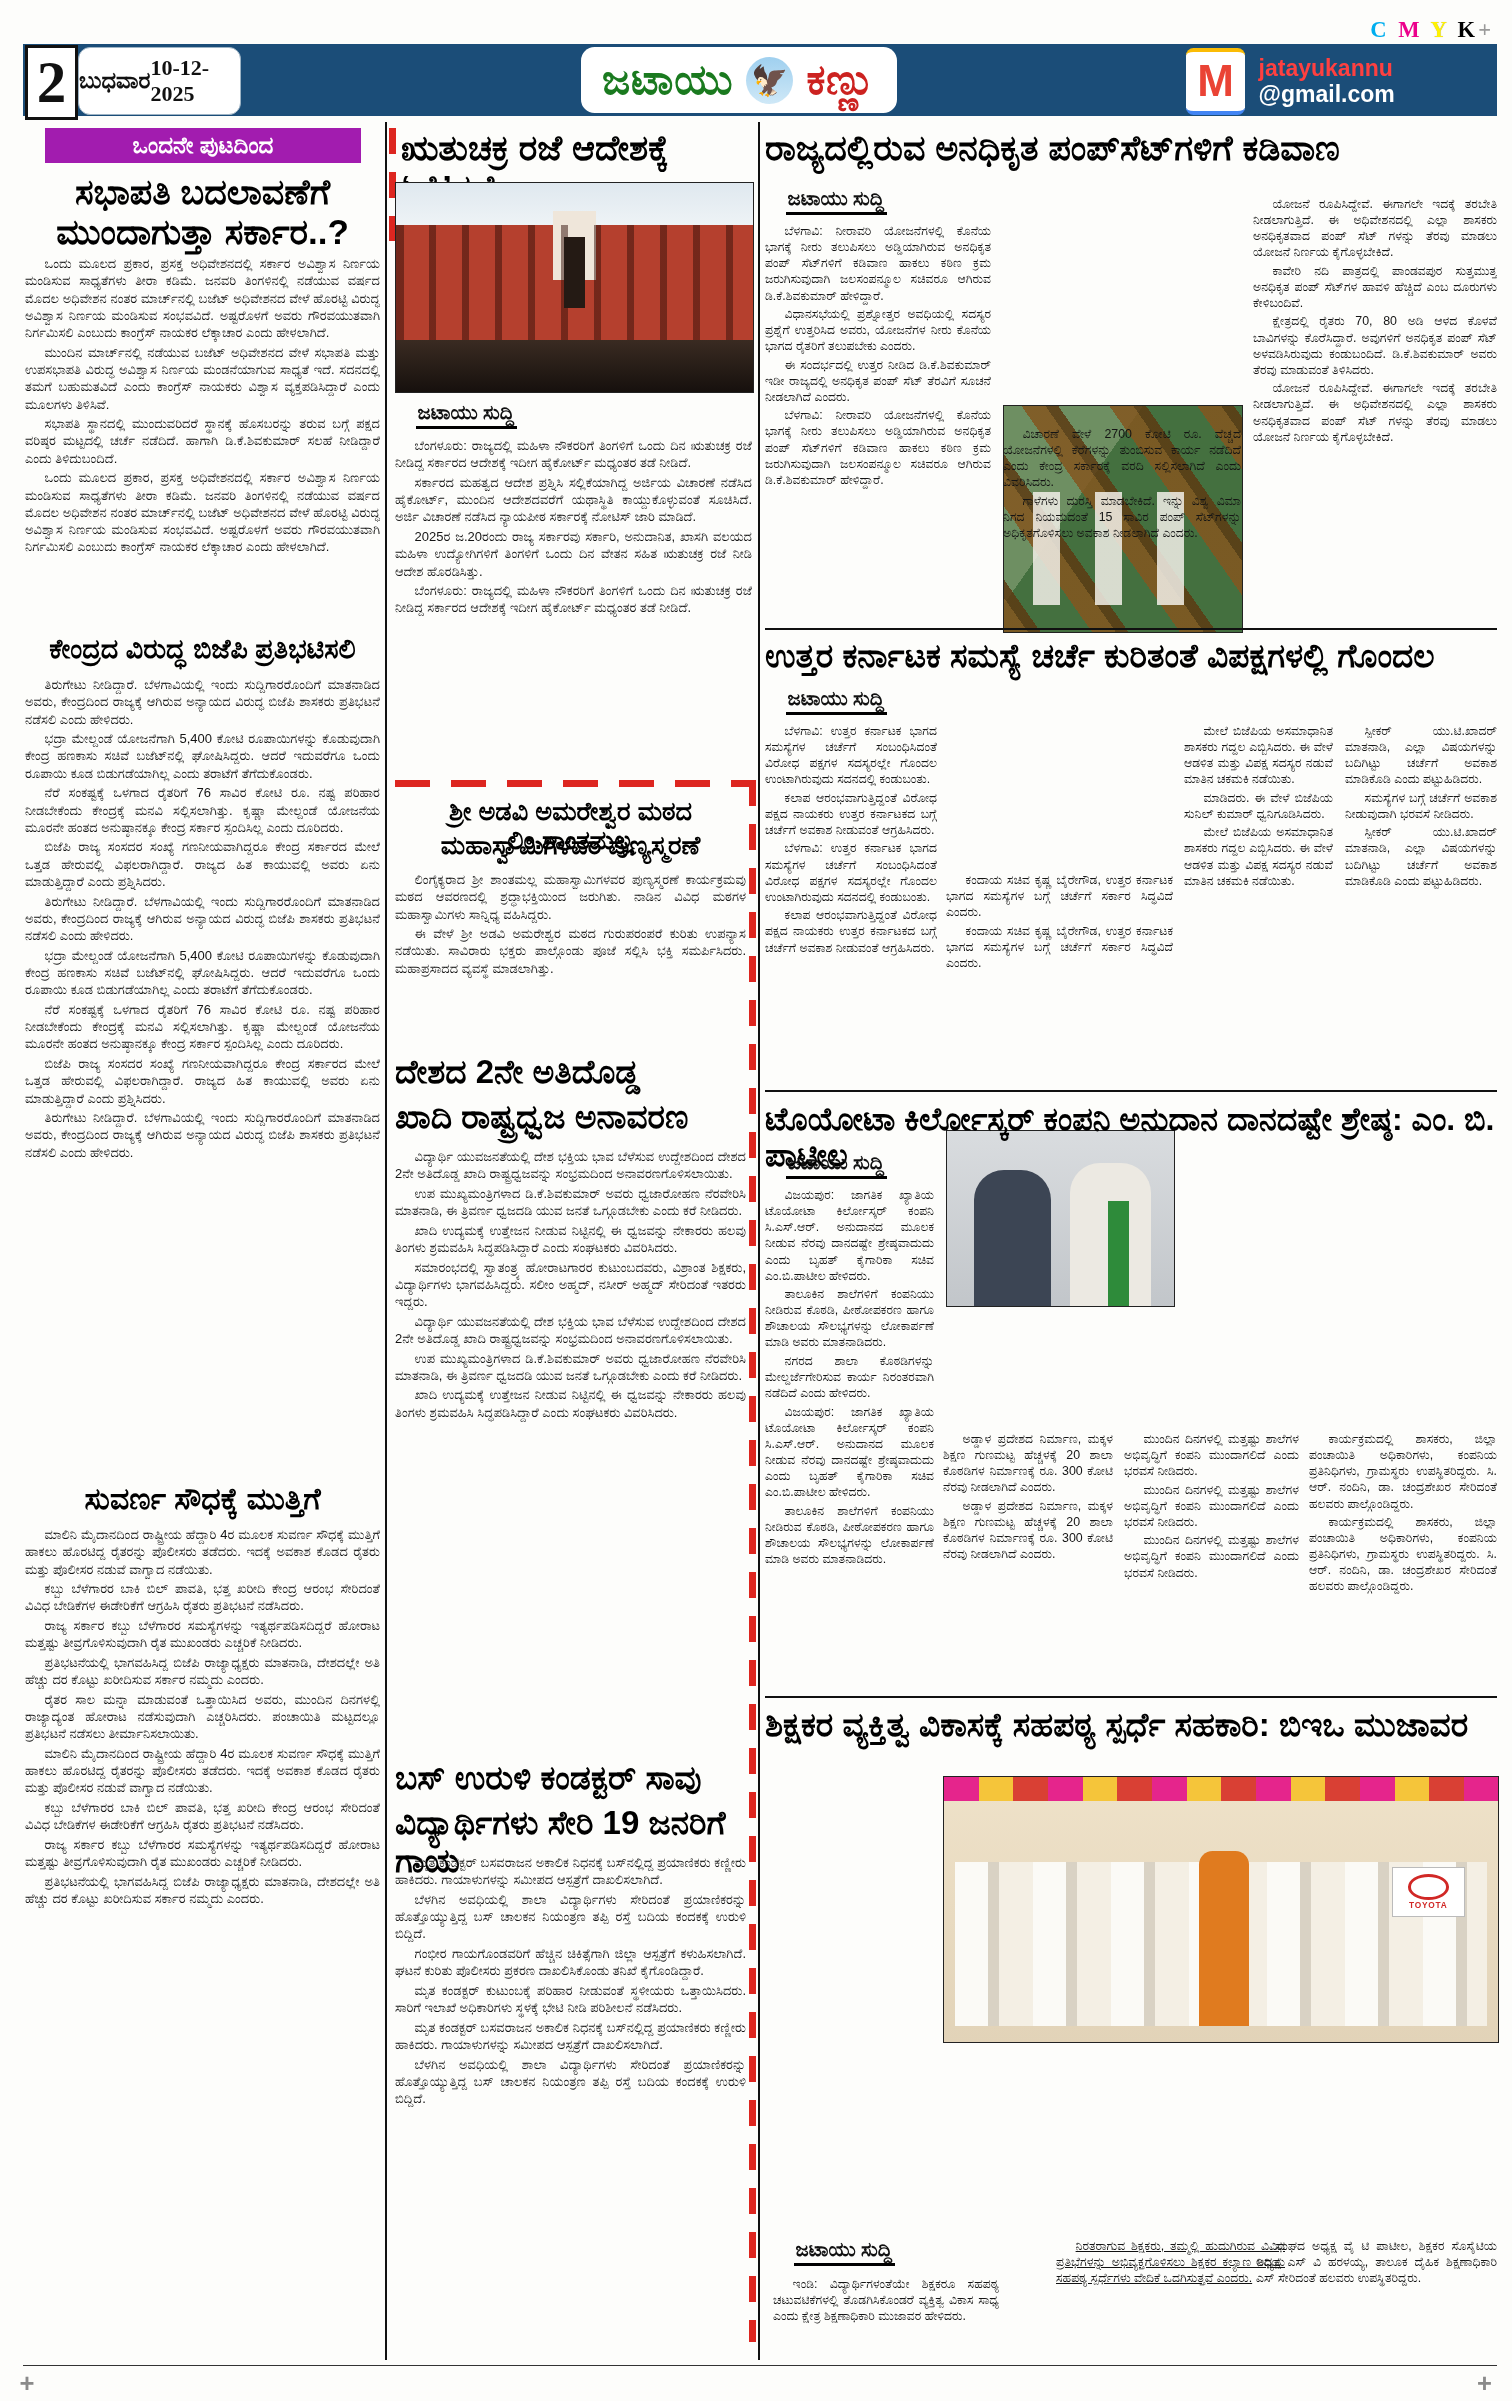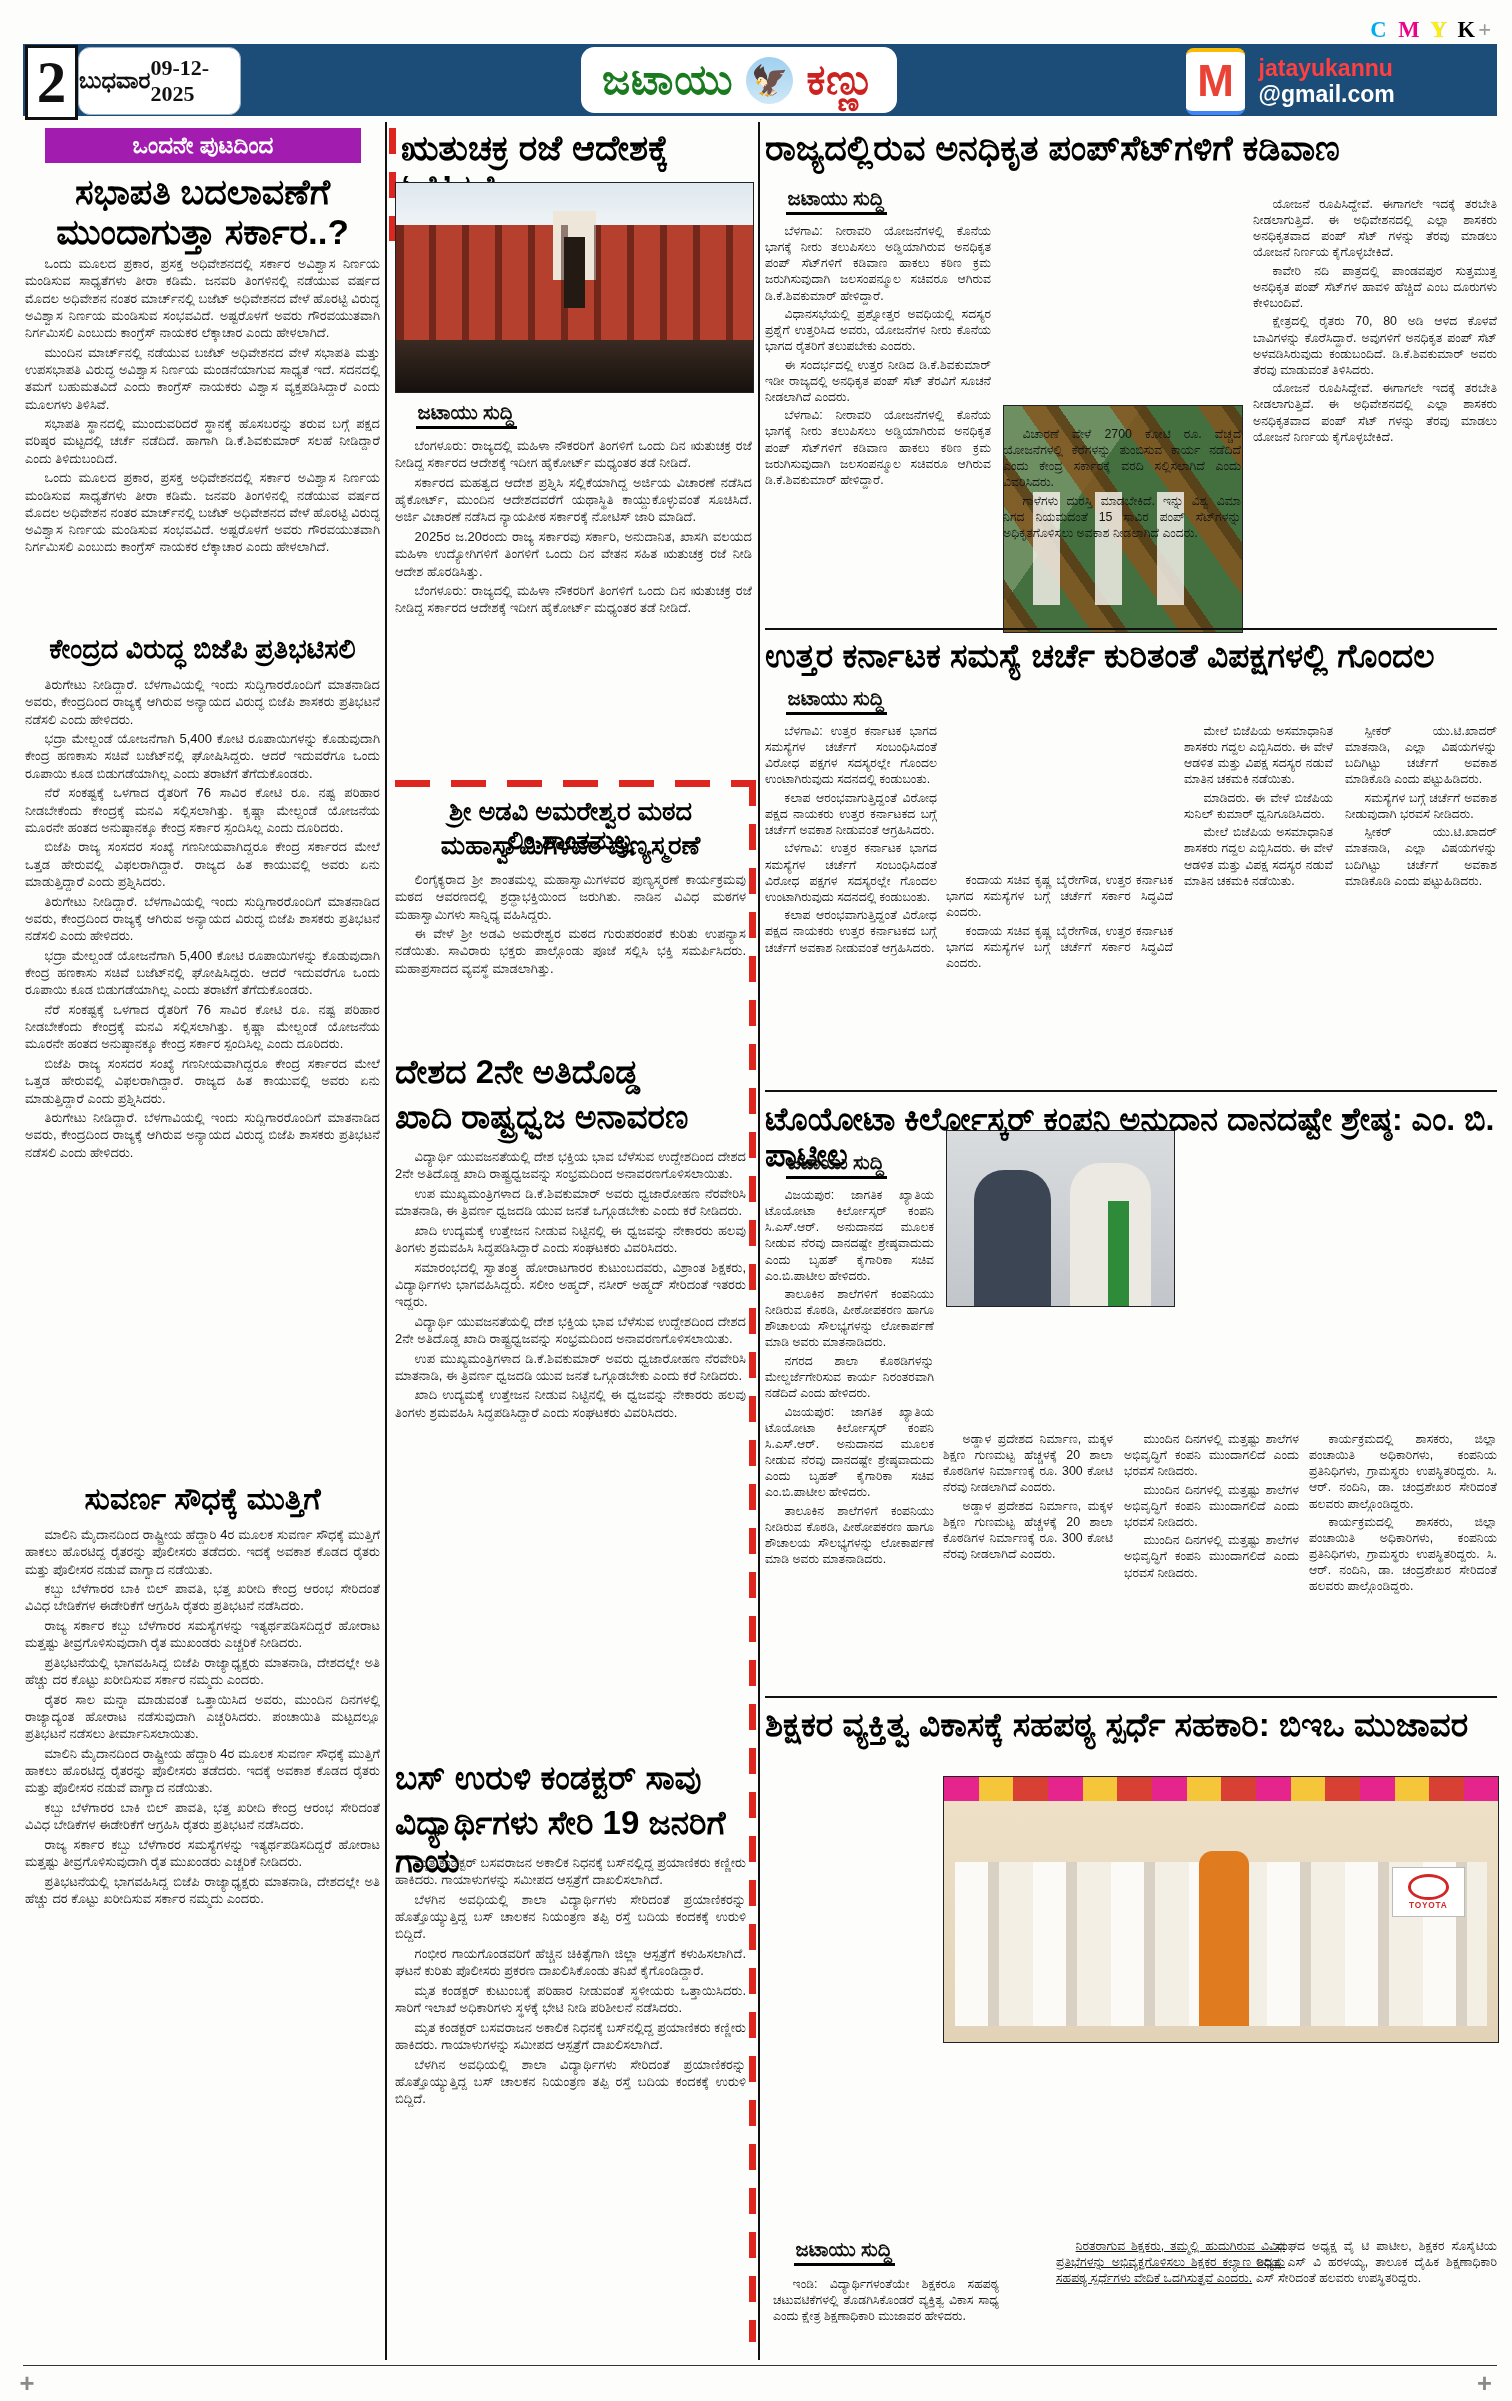--- a/index.html
+++ b/index.html
@@ -86,21 +86,21 @@
   <div class="abs cmyk-txt" style="right:18px;top:16.6px;">
     <span style="color:#00aeef;">C</span> <span style="color:#ec008c;">M</span> <span style="color:#fff200;text-shadow:0 0 0.8px #999;">Y</span> <span style="color:#000;">K</span><span style="color:#9a9a9a;">+</span>
   </div>
 
   <div class="abs band" style="left:22.6px;top:44px;width:1474px;height:72px;"></div>
   <div class="abs pagenum" style="left:25px;top:45px;width:47px;height:69px;">
     <span>2</span>
   </div>
   <div class="abs pillbox" style="left:78px;top:47px;width:161px;height:66px;">
     <span class="dayname">ಬುಧವಾರ</span>
-    <span class="dateline">09-12-2025</span>
+    <span class="dateline">10-12-2025</span>
   </div>
   <div class="abs masthead" style="left:581px;top:47px;width:316px;height:66px;">
     <span class="mast-green">ಜಟಾಯು</span>
     <span class="eagle">🦅</span>
     <span class="mast-red">ಕಣ್ಣು</span>
   </div>
   <div class="abs gmailbox" style="left:1186px;top:50px;width:309px;height:62px;">
     <span class="gmail-m">M</span>
     <span>
       <div class="gmail-name">jatayukannu</div>

